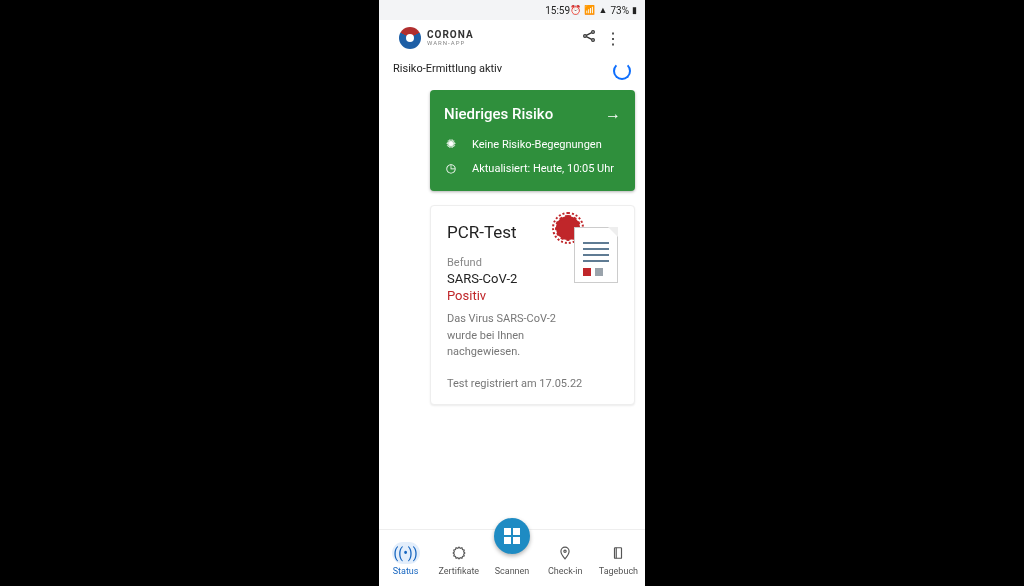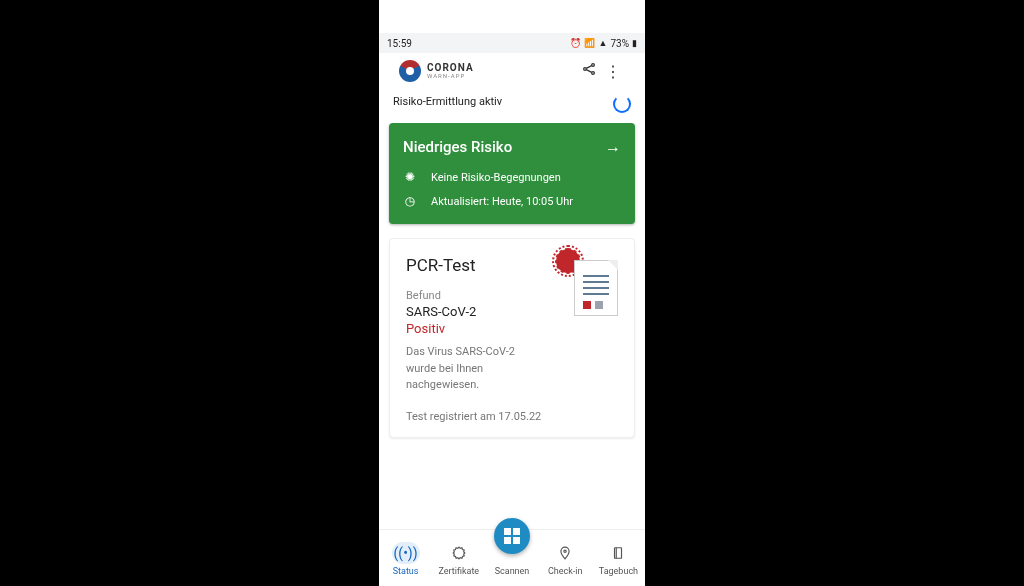--- a/index.html
+++ b/index.html
@@ -20,25 +20,24 @@
     background: #fff;
     display: flex;
     flex-direction: column;
   }
   
   .statusbar {
     height: 20px;
     background: #f3f4f6;
     display: flex;
     align-items: center;
-    justify-content: space-between;
+    justify-content: flex-end;
     font-size: 10px;
     padding: 0 8px;
     color: #222;
-    margin-top: 33px;
   }
   .statusbar .right {
     display: flex;
     gap: 3px;
     align-items: center;
   }
   .statusbar .icon {
     font-size: 9px;
   }
   
@@ -105,20 +104,21 @@
     border: 2px solid #0d6efd;
     border-top-color: transparent;
     border-radius: 50%;
   }
   
   .content {
     flex: 1;
     background: #fff;
     padding: 0 10px;
     overflow: hidden;
+    margin-left: 41px;
   }
   .risk-card {
     background: #2f8f3c;
     color: #fff;
     border-radius: 4px;
     padding: 14px 14px 16px 14px;
     box-shadow: 0 1px 3px rgba(0,0,0,0.3);
   }
   .risk-card .title-row {
     display: flex;

